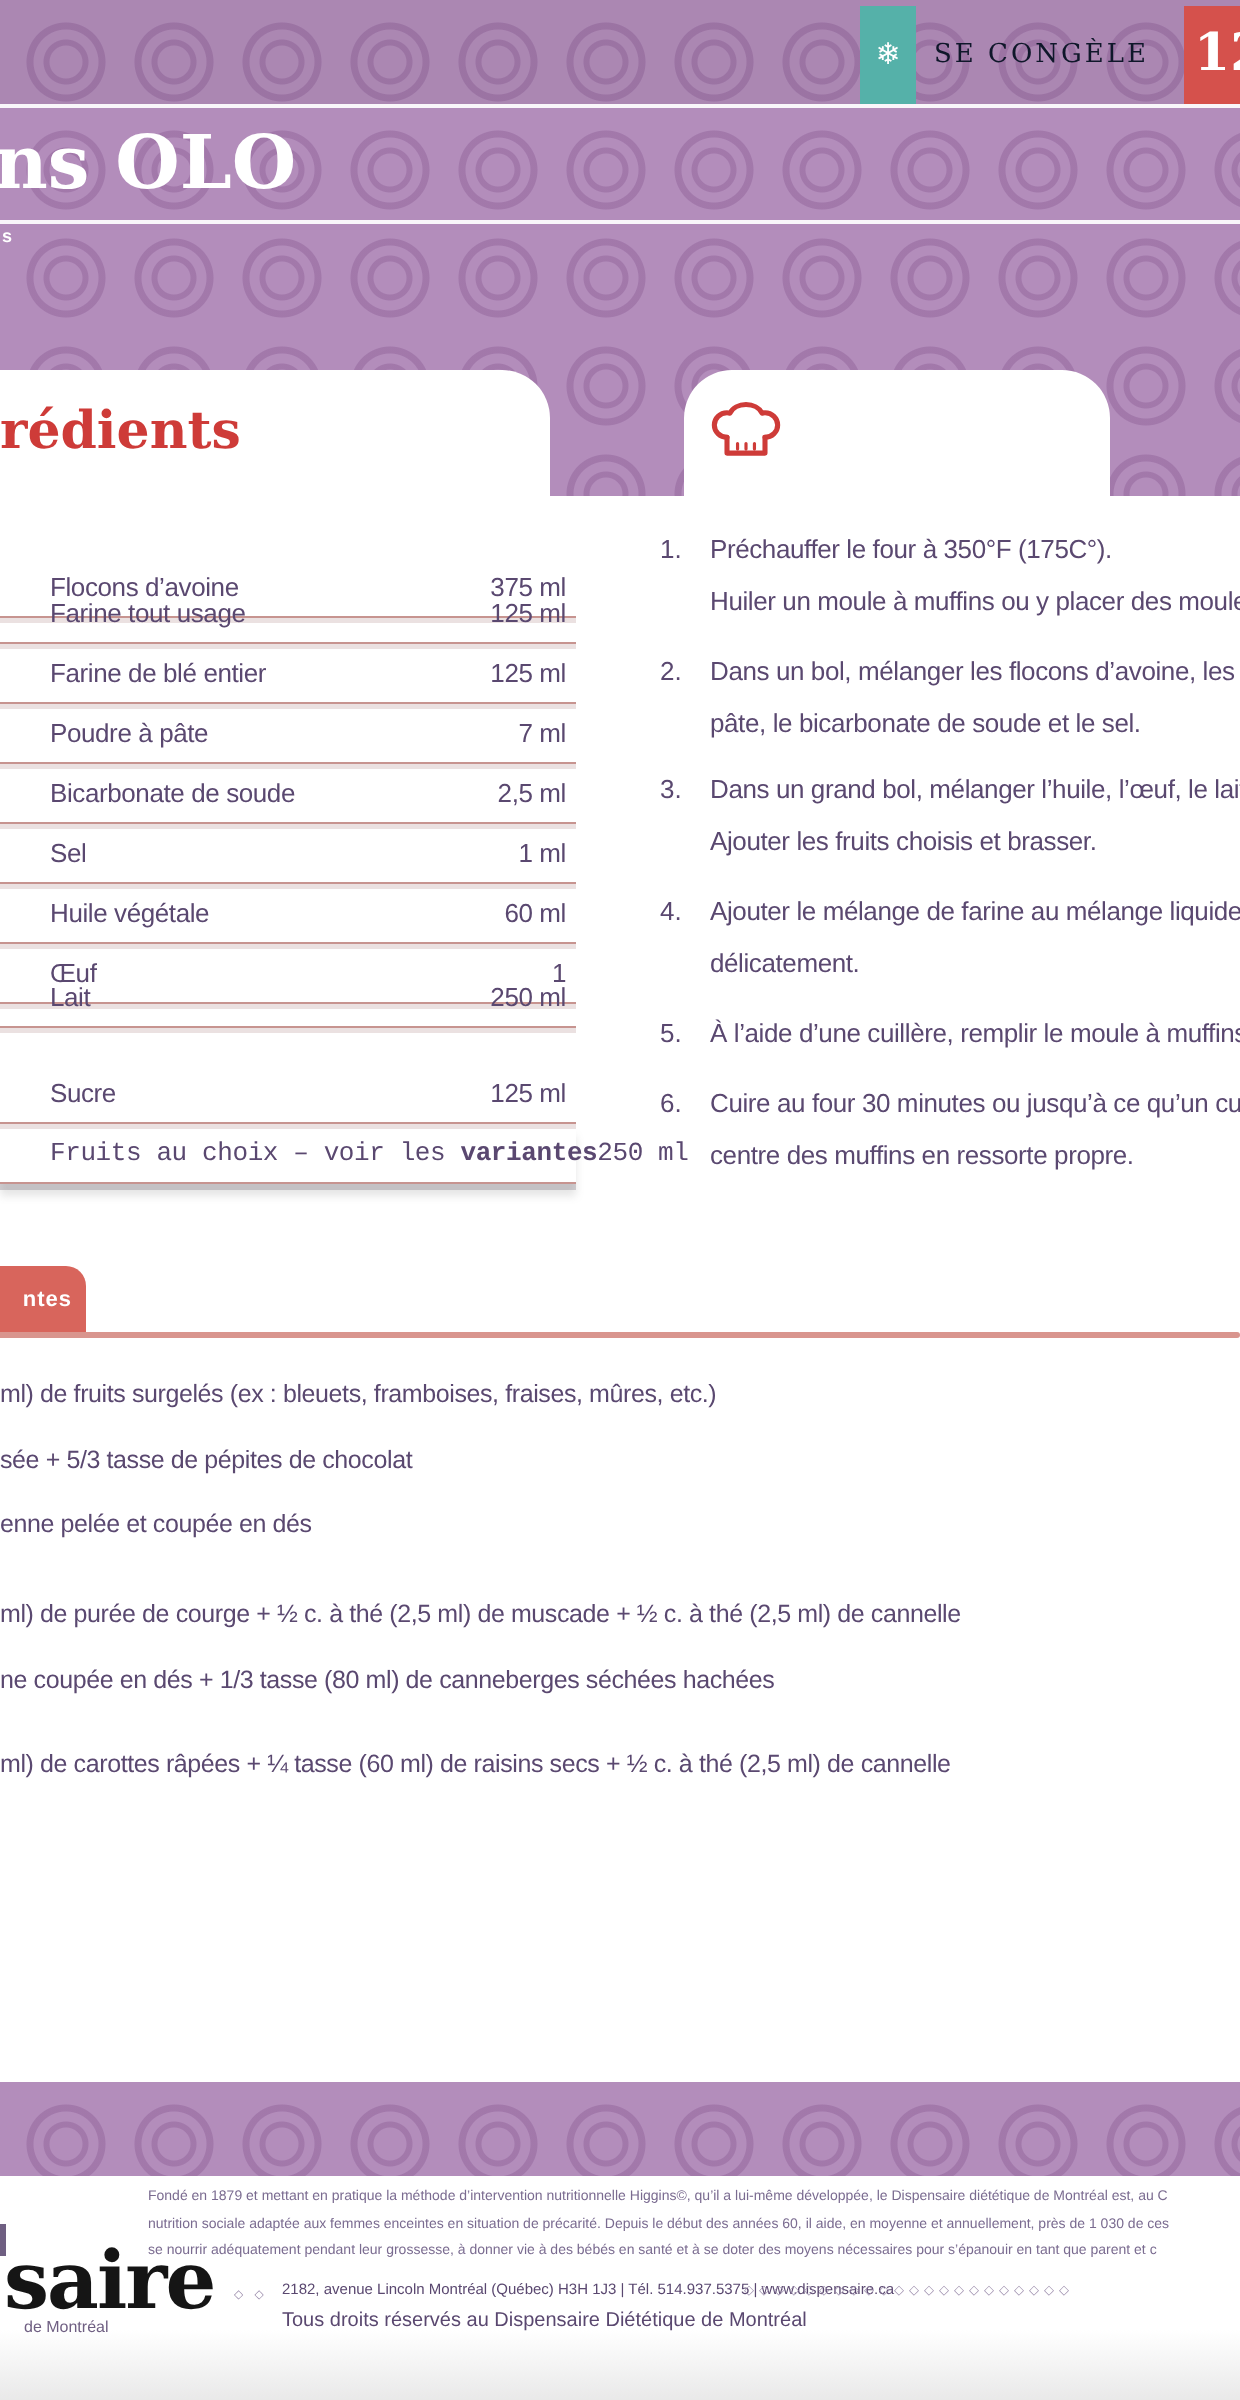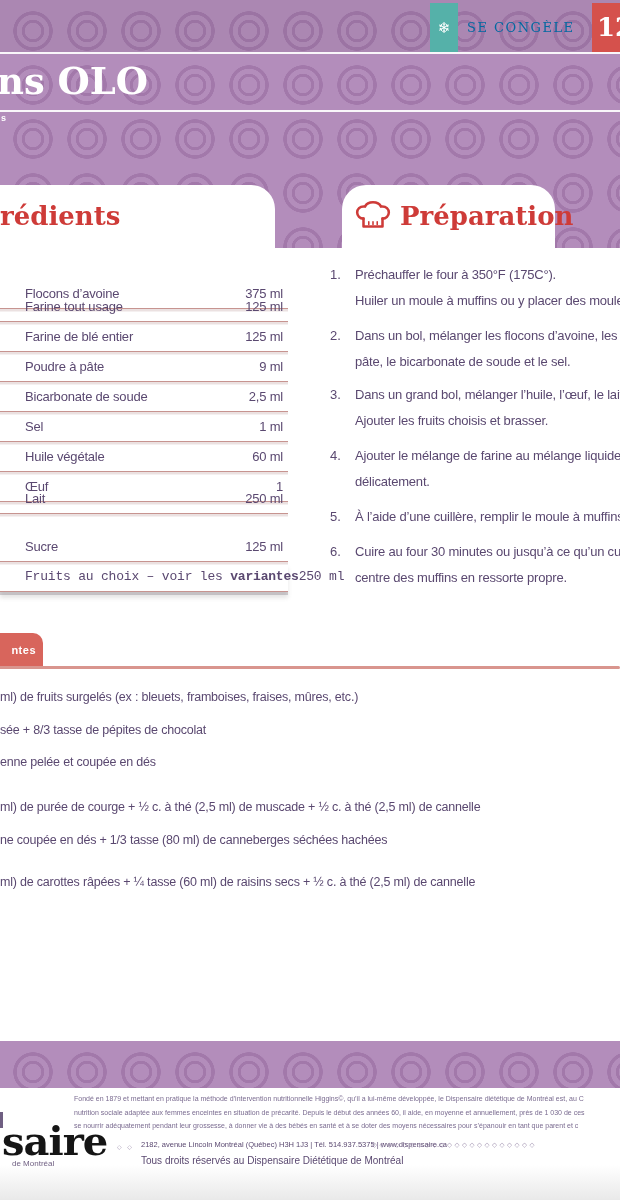--- a/index.html
+++ b/index.html
@@ -19,21 +19,21 @@
   }
   .topbar{top:0;left:0;width:620px;height:54px;}
   .topbar-shade{top:0;left:0;width:620px;height:52px;background:rgba(70,55,70,0.07);}
   .titleband{top:54px;left:0;width:620px;height:194px;}
   .hr{left:0;width:620px;height:2px;background:rgba(255,255,255,.92);z-index:3;}
   .hr1{top:52px}.hr2{top:110px}
 
   .freeze-badge{left:430px;top:3px;width:28px;height:49px;background:#55b1a9;z-index:2;
                 display:flex;align-items:center;justify-content:center;}
   .snow{color:#fff;font-size:15px;line-height:1;}
-  .freeze-label{left:467px;top:3px;height:49px;line-height:49px;color:#0369a1;z-index:2;
+  .freeze-label{left:467px;top:3px;height:49px;line-height:49px;color:#0f172a;z-index:2;
                 font-family:"DejaVu Serif",serif;font-size:13px;letter-spacing:1.5px;}
   .num-badge{left:592px;top:3px;width:34px;height:49px;background:#d5514c;z-index:2;
              color:#fff;font-family:"DejaVu Serif",serif;font-size:26px;font-weight:bold;
              line-height:49px;padding-left:5px;box-sizing:border-box;}
 
   .page-title{left:-3px;top:59px;z-index:2;color:#fff;font-family:"DejaVu Serif",serif;
               font-weight:bold;font-size:37px;line-height:1.2;white-space:nowrap;}
   .subtitle{left:1px;top:113px;z-index:2;color:#fff;font-size:9px;font-weight:bold;}
 
   .sheet{top:248px;left:0;width:620px;height:793px;background:#fff;z-index:2;}
@@ -111,39 +111,38 @@
     <span class="tab-heading">rédients</span>
   </div>
   <div class="abs card-tab tab-prep">
     <svg class="hat" viewBox="0 0 36 36">
       <g fill="none" stroke="#ce3b38" stroke-width="2.4" stroke-linecap="round" stroke-linejoin="round">
         <path d="M9 20.5c-3.4 0-6-2.7-6-5.8 0-3.2 2.7-5.8 6-5.8.5 0 1 .1 1.4.2C11.6 6.6 14.6 5 18 5s6.4 1.6 7.6 4.1c.4-.1.9-.2 1.4-.2 3.3 0 6 2.6 6 5.8 0 3.1-2.6 5.8-6 5.8"></path>
         <path d="M9 20.5v7.5h18v-7.5"></path>
         <path d="M14 23.5v2.6M18 23.5v2.6M22 23.5v2.6" stroke-width="1.5"></path>
       </g>
     </svg>
-    <span class="tab-heading">Préparation</span>
   </div>
 
   <div>
     <div class="abs ing-row" style="top:279px">
       <span class="ing-name">Flocons d’avoine</span>
       <span class="ing-qty">375 ml</span>
     </div>
     <div class="abs ing-row" style="top:292px">
       <span class="ing-name">Farine tout usage</span>
       <span class="ing-qty">125 ml</span>
     </div>
     <div class="abs ing-row" style="top:322px">
       <span class="ing-name">Farine de blé entier</span>
       <span class="ing-qty">125 ml</span>
     </div>
     <div class="abs ing-row" style="top:352px">
       <span class="ing-name">Poudre à pâte</span>
-      <span class="ing-qty">9 ml</span>
+      <span class="ing-qty">7 ml</span>
     </div>
     <div class="abs ing-row" style="top:382px">
       <span class="ing-name">Bicarbonate de soude</span>
       <span class="ing-qty">2,5 ml</span>
     </div>
     <div class="abs ing-row" style="top:412px">
       <span class="ing-name">Sel</span>
       <span class="ing-qty">1 ml</span>
     </div>
     <div class="abs ing-row" style="top:442px">
@@ -212,21 +211,21 @@
     </div>
   </div>
 
   <div class="abs var-tab">
     <span class="var-tab-label">ntes</span>
   </div>
   <div class="abs var-line"></div>
 
   <div>
     <div class="abs var-item" style="top:690px">ml) de fruits surgelés (ex : bleuets, framboises, fraises, mûres, etc.)</div>
-    <div class="abs var-item" style="top:723px">sée + 8/3 tasse de pépites de chocolat</div>
+    <div class="abs var-item" style="top:723px">sée + 5/3 tasse de pépites de chocolat</div>
     <div class="abs var-item" style="top:755px">enne pelée et coupée en dés</div>
     <div class="abs var-item" style="top:800px">ml) de purée de courge + ½ c. à thé (2,5 ml) de muscade + ½ c. à thé (2,5 ml) de cannelle</div>
     <div class="abs var-item" style="top:833px">ne coupée en dés + 1/3 tasse (80 ml) de canneberges séchées hachées</div>
     <div class="abs var-item" style="top:875px">ml) de carottes râpées + ¼ tasse (60 ml) de raisins secs + ½ c. à thé (2,5 ml) de cannelle</div>
   </div>
 
   <div class="abs pattern bottomband"></div>
   <div class="abs fade"></div>
 
   <div>

